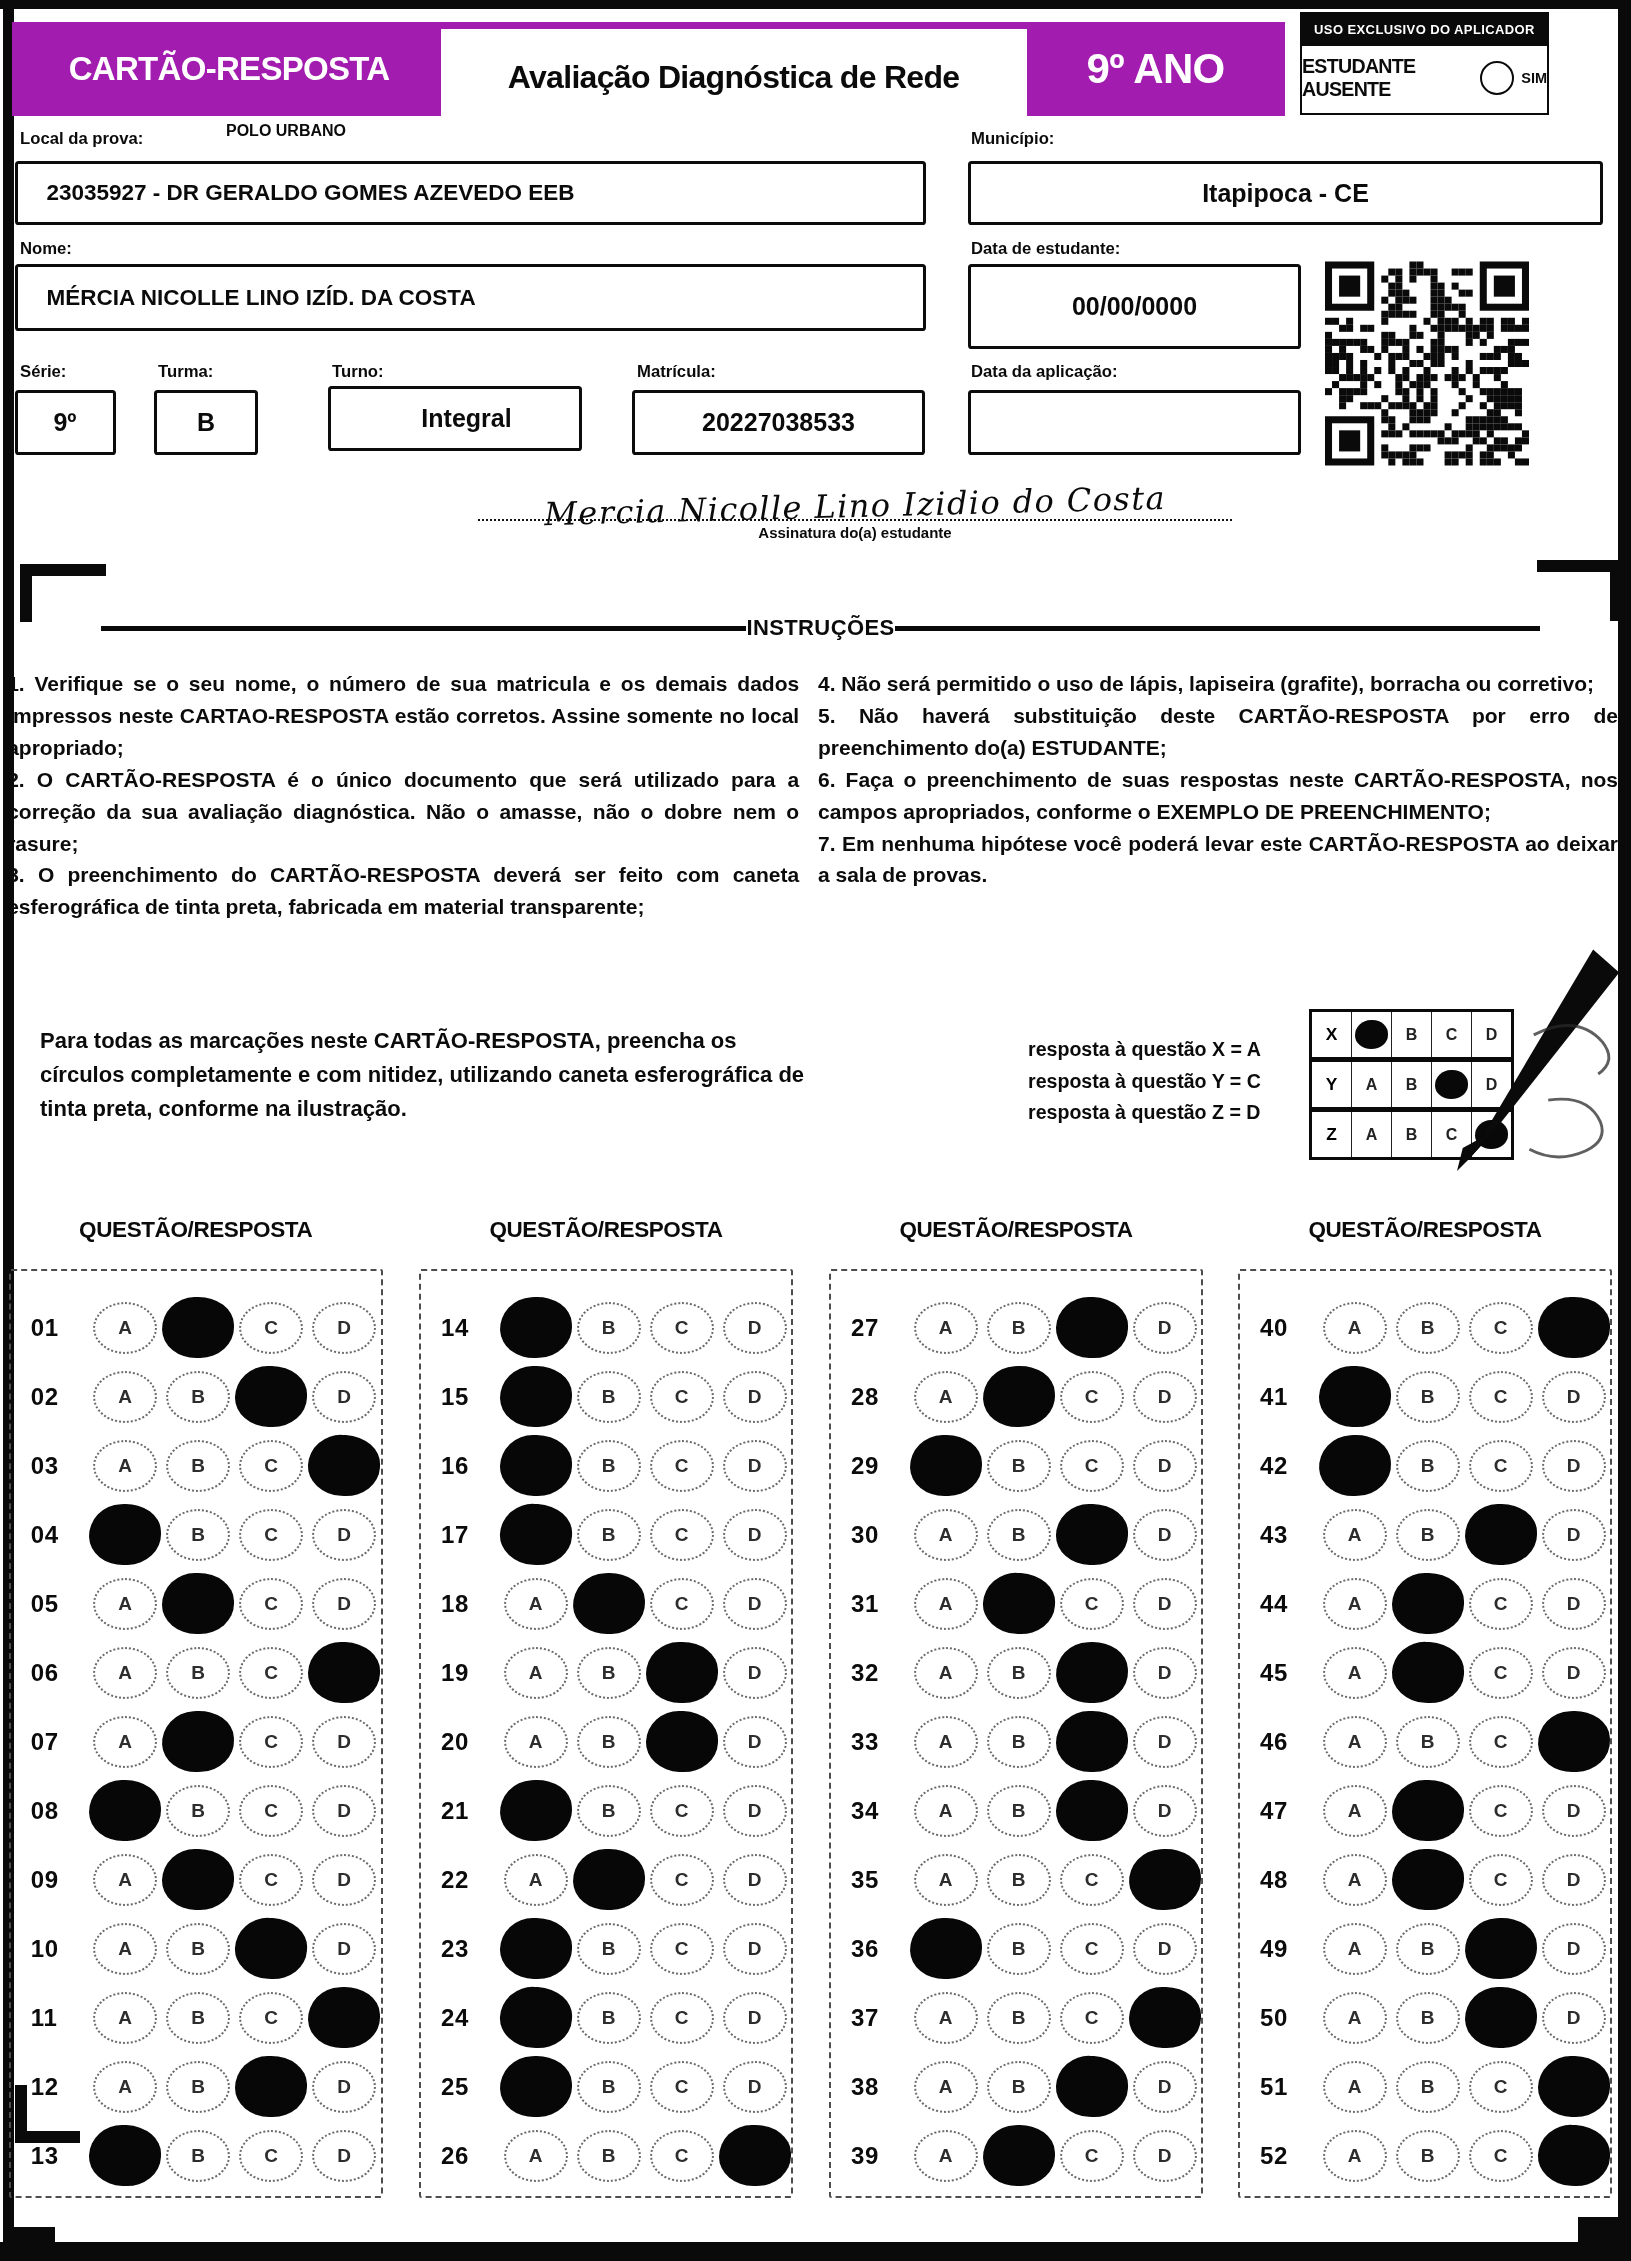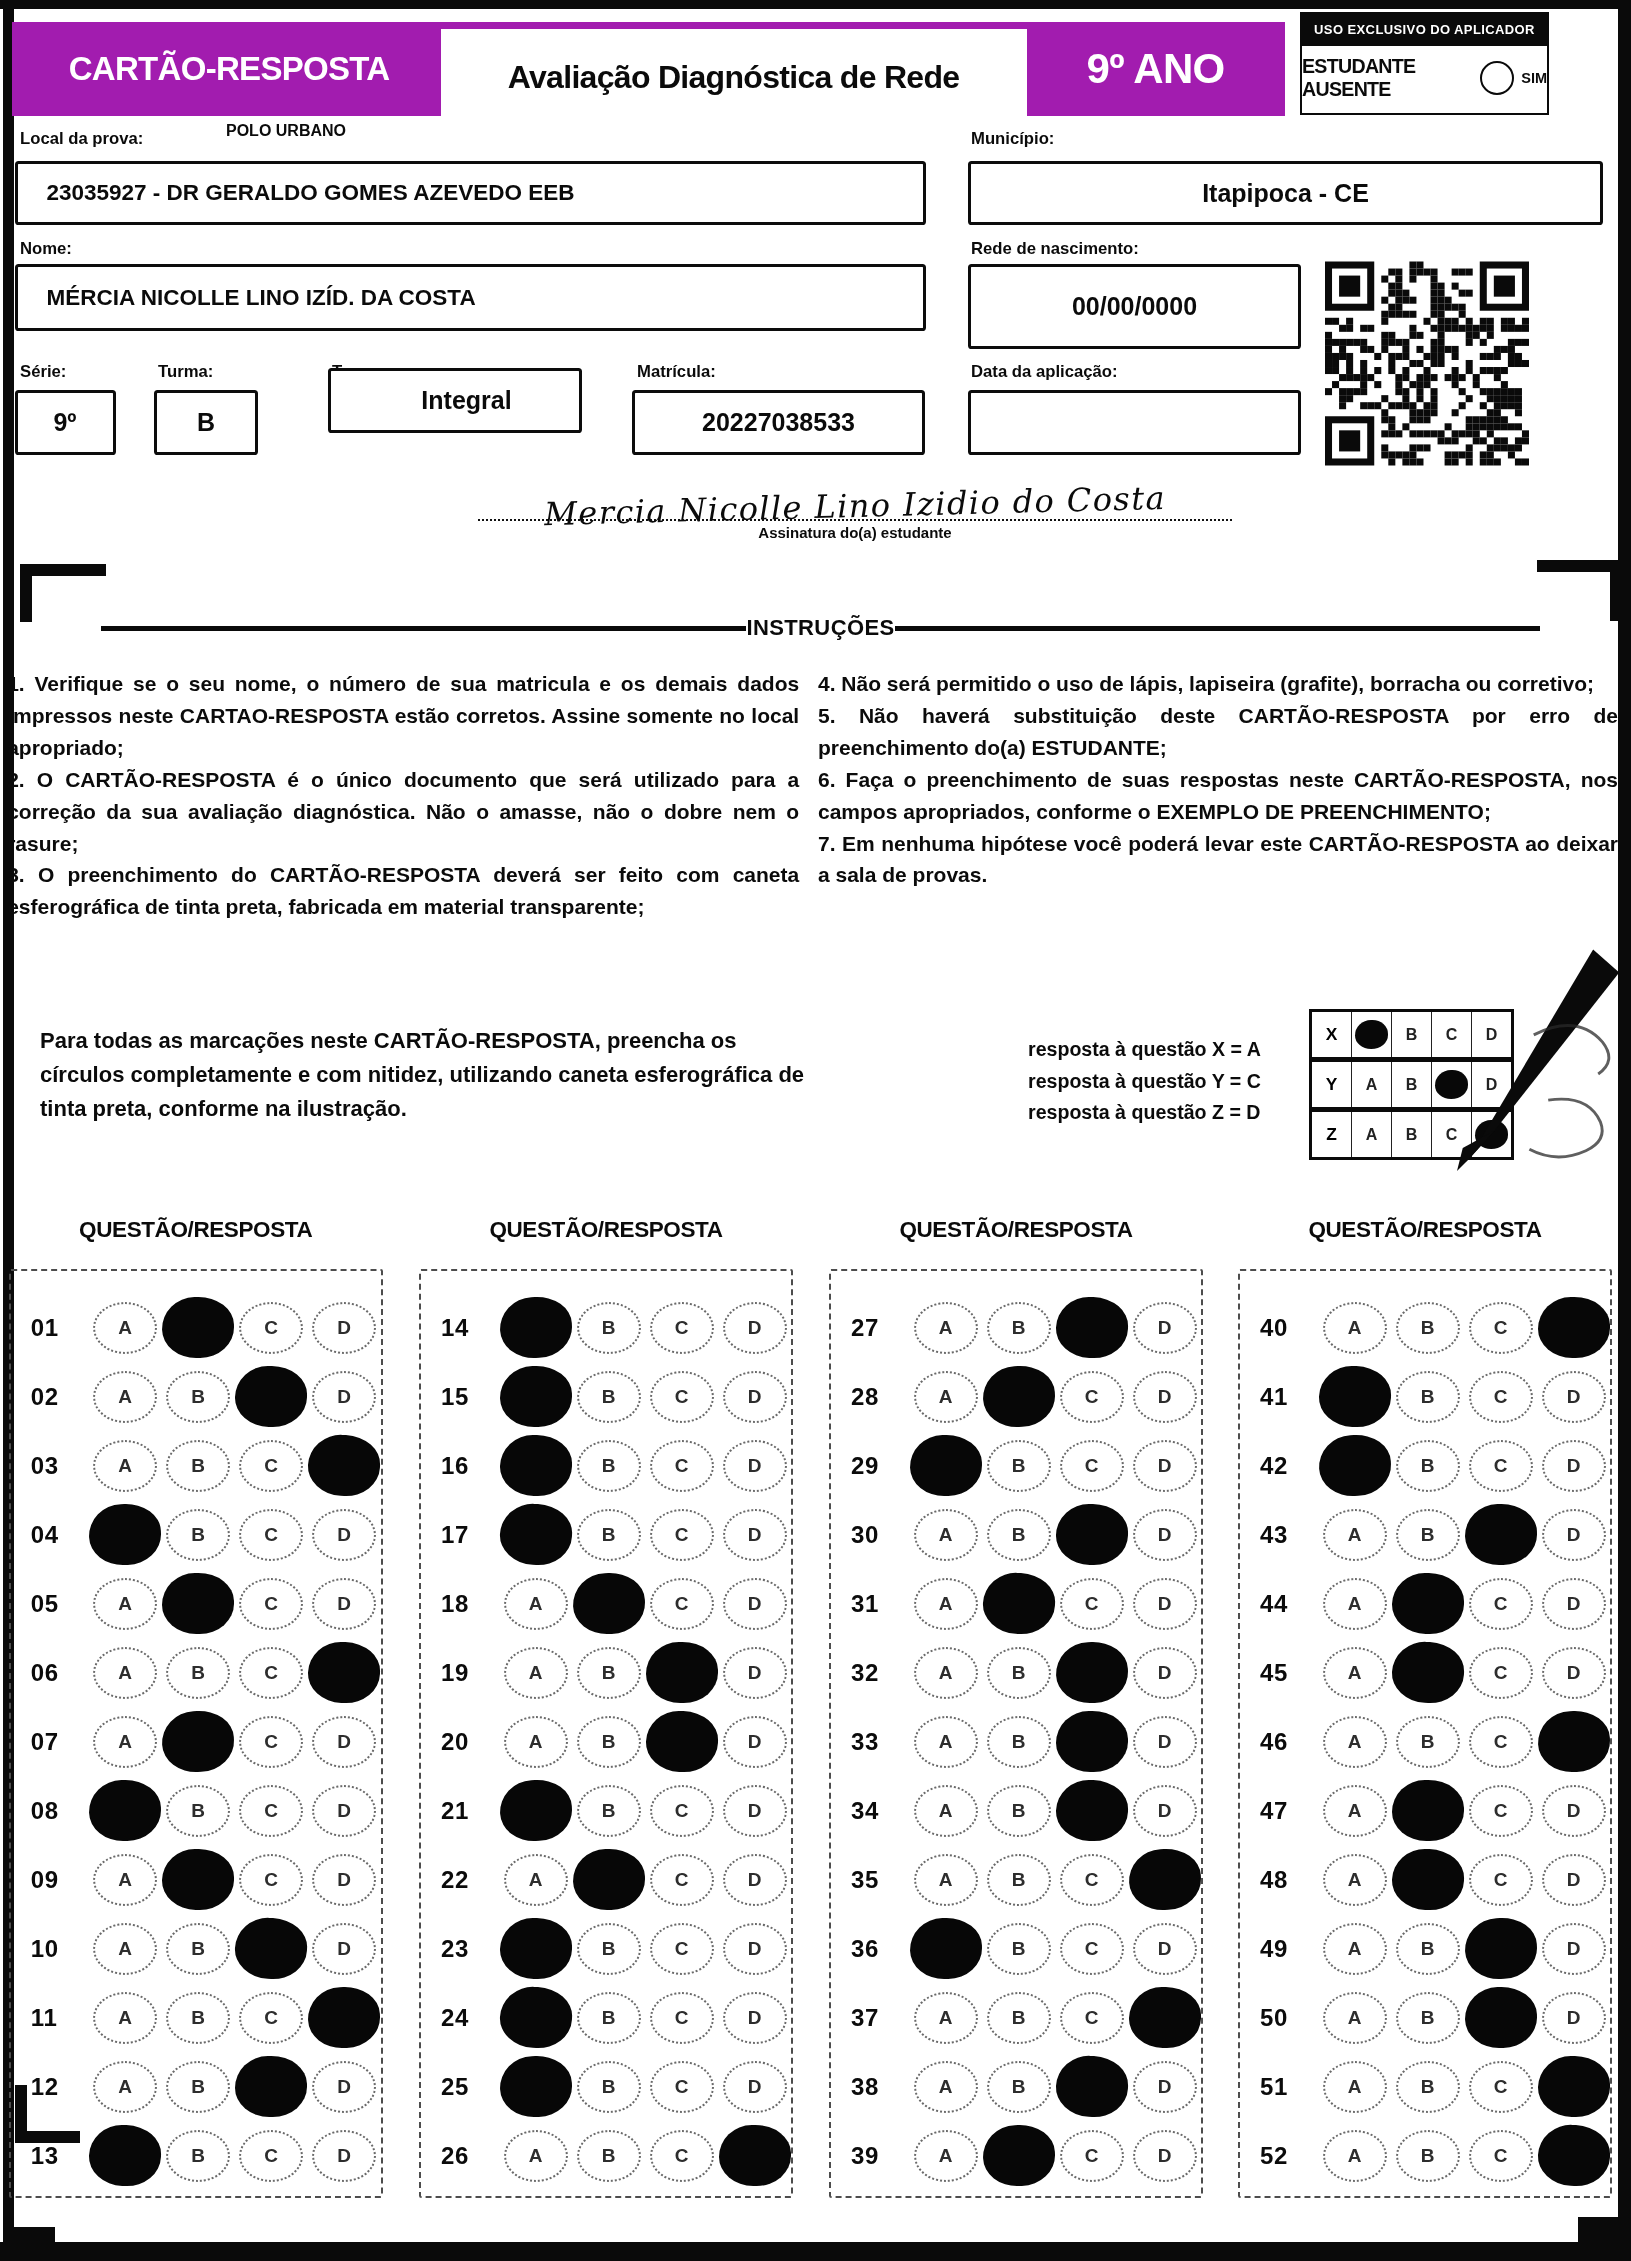--- a/index.html
+++ b/index.html
@@ -101,21 +101,21 @@
   <div class="lbl" style="left:971px;top:129px;">Município:</div>
 
   <div class="fbox" style="left:14.5px;top:161px;width:911px;height:64px;">
     <span class="fval-left">23035927 - DR GERALDO GOMES AZEVEDO EEB</span>
   </div>
   <div class="fbox" style="left:968px;top:161px;width:635px;height:64px;">
     <span class="fval-center">Itapipoca - CE</span>
   </div>
 
   <div class="lbl" style="left:20px;top:239px;">Nome:</div>
-  <div class="lbl" style="left:971px;top:239px;">Rede de nascimento:</div>
+  <div class="lbl" style="left:971px;top:239px;">Data de estudante:</div>
 
   <div class="fbox" style="left:14.5px;top:264px;width:911px;height:67px;">
     <span class="fval-left">MÉRCIA NICOLLE LINO IZÍD. DA COSTA</span>
   </div>
   <div class="fbox" style="left:968px;top:264px;width:333px;height:85px;">
     <span class="fval-center">00/00/0000</span>
   </div>
 
   <svg class="qr" width="204" height="219" viewBox="0 0 29 29" id="qr-svg">
       <rect x="0" y="0" width="29" height="29" fill="#ffffff"></rect>
@@ -457,21 +457,21 @@
   <div class="lbl" style="left:332px;top:362px;">Turno:</div>
   <div class="lbl" style="left:637px;top:362px;">Matrícula:</div>
   <div class="lbl" style="left:971px;top:362px;">Data da aplicação:</div>
 
   <div class="fbox" style="left:14.5px;top:390px;width:101px;height:65px;">
     <span class="fval-center">9º</span>
   </div>
   <div class="fbox" style="left:154px;top:390px;width:104px;height:65px;">
     <span class="fval-center">B</span>
   </div>
-  <div class="fbox" style="left:328px;top:368px;width:254px;height:65px;padding-left:23px;">
+  <div class="fbox" style="left:328px;top:386px;width:254px;height:65px;padding-left:23px;">
     <span class="fval-center">Integral</span>
   </div>
   <div class="fbox" style="left:632px;top:390px;width:293px;height:65px;">
     <span class="fval-center">20227038533</span>
   </div>
   <div class="fbox" style="left:968px;top:390px;width:333px;height:65px;">
     <span class="fval-center"></span>
   </div>
 
   <div class="sig-wrap">

